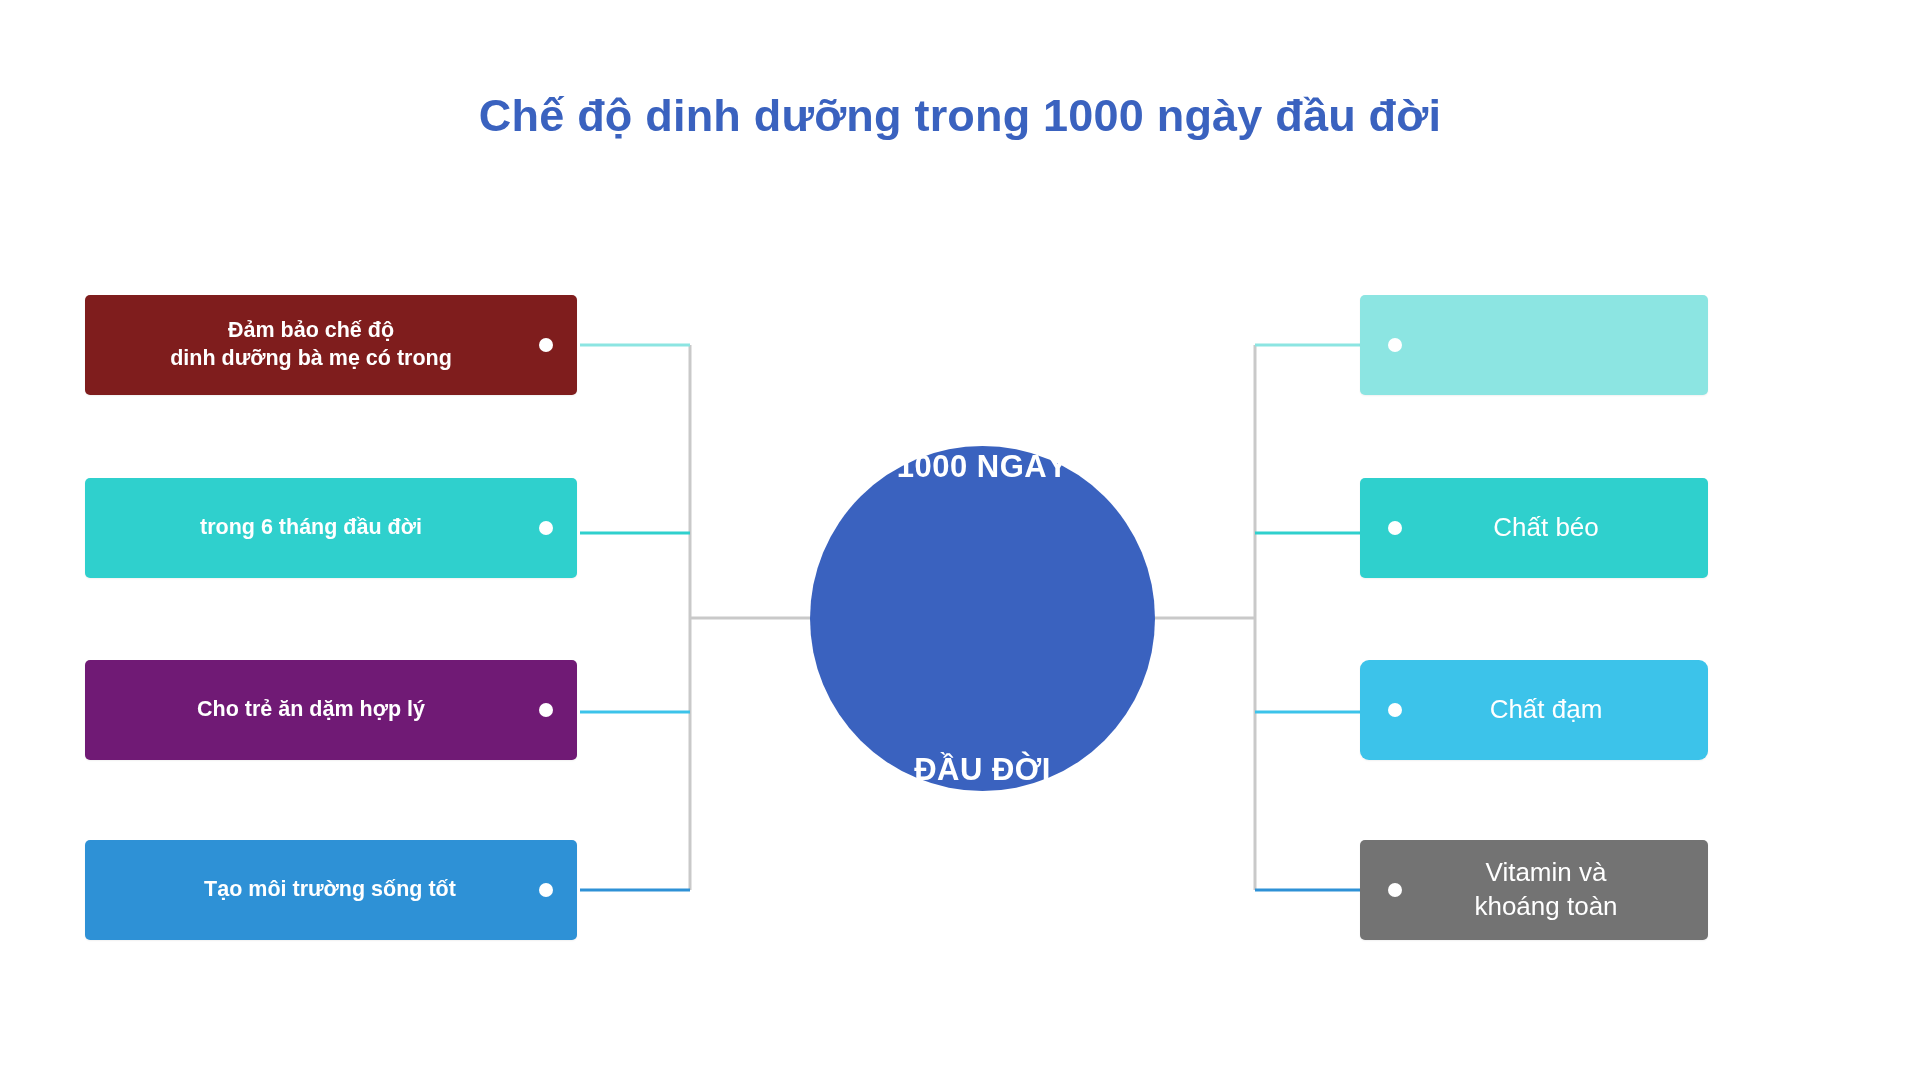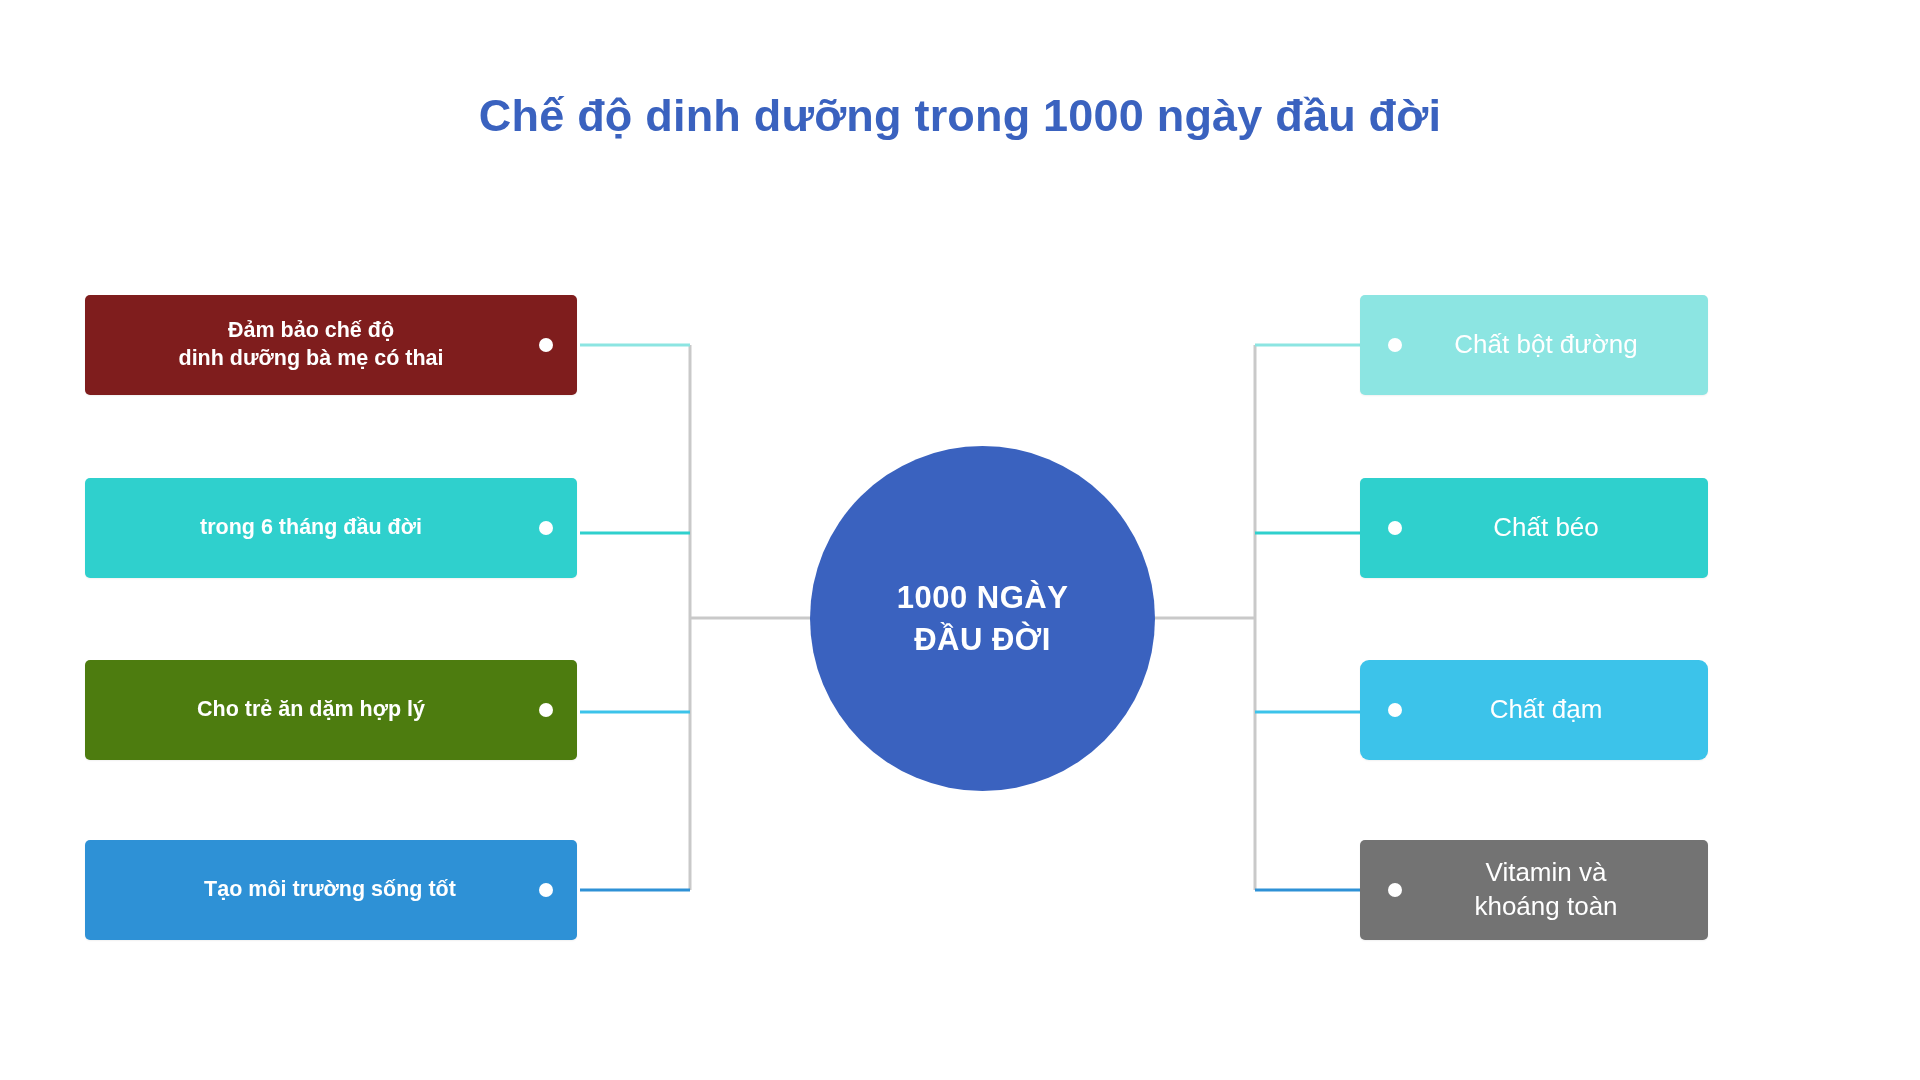--- a/index.html
+++ b/index.html
@@ -35,21 +35,21 @@
   
   .hub {
     position:absolute;
     left:810px; top:446px;
     width:345px; height:345px;
     border-radius:50%;
     background:#3a62bf;
     display:flex;
     flex-direction:column;
     align-items:center;
-    justify-content:center;
+    justify-content:space-between;
     color:#ffffff;
     font-size:31px;
     font-weight:bold;
     line-height:1.35;
     text-align:center;
     letter-spacing:0.5px;
   }
 
   
   .node {
@@ -128,51 +128,48 @@
   </svg>
 
   <div class="hub" style="background: rgb(58, 98, 191);">
     <span>1000 NGÀY</span>
     <span>ĐẦU ĐỜI</span>
   </div>
 
   <div class="node left n-l1" style="background: #7f1d1d;">
     <div class="label">
       <div>Đảm bảo chế độ</div>
-      <div>dinh dưỡng bà mẹ có thai</div>
+      <div>dinh dưỡng bà mẹ có trong</div>
     </div>
     <span class="dot"></span>
   </div>
 
   <div class="node left n-l2" style="background: rgb(47, 208, 205);">
     <div class="label">
       <div>trong 6 tháng đầu đời</div>
     </div>
     <span class="dot"></span>
   </div>
 
-  <div class="node left n-l3" style="background: #4d7c0f;">
+  <div class="node left n-l3" style="background: #701a75;">
     <div class="label">
       <div>Cho trẻ ăn dặm hợp lý</div>
     </div>
     <span class="dot"></span>
   </div>
 
   <div class="node left n-l4" style="background: rgb(46, 145, 214);">
     <div class="label">
       <div>Tạo môi trường sống tốt</div>
     </div>
     <span class="dot"></span>
   </div>
 
   <div class="node right n-r1" style="background: rgb(140, 229, 226);">
     <span class="dot"></span>
-    <div class="label">
-      <div>Chất bột đường</div>
-    </div>
   </div>
 
   <div class="node right n-r2" style="background: rgb(47, 208, 205);">
     <span class="dot"></span>
     <div class="label">
       <div>Chất béo</div>
     </div>
   </div>
 
   <div class="node right n-r3" style="background: rgb(60, 195, 234);">

